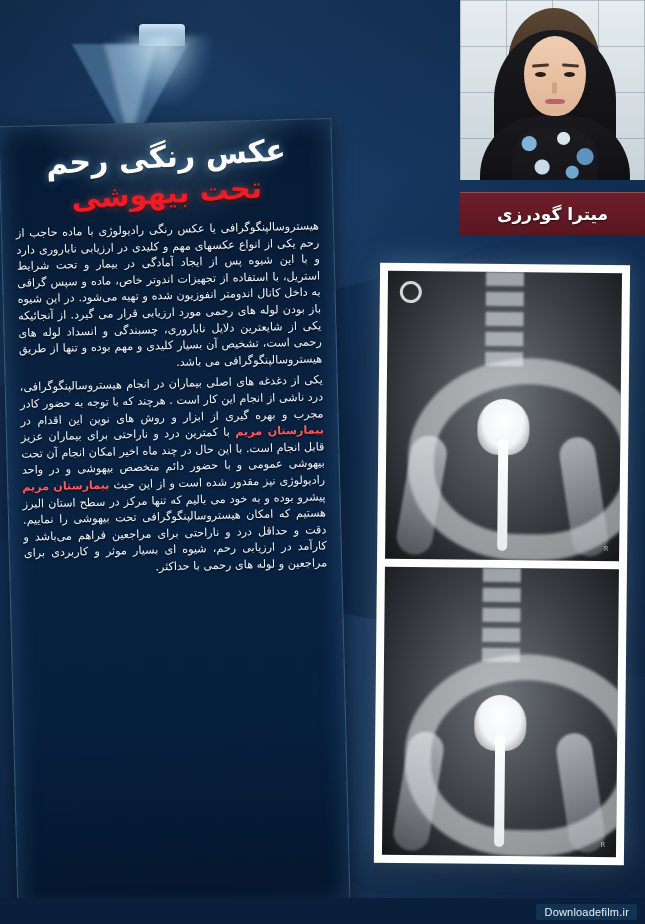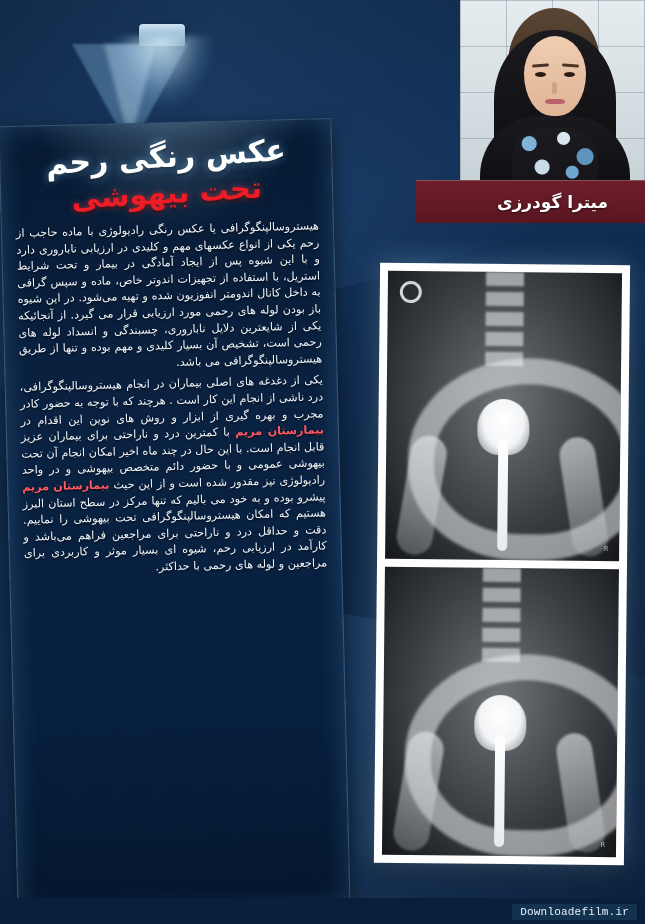--- a/index.html
+++ b/index.html
@@ -252,21 +252,21 @@
     color: #ffffff;
     display: flex;
     align-items: center;
     justify-content: center;
     font-size: 17px;
     font-weight: bold;
     direction: rtl;
     border-top: 1px solid rgba(255,255,255,0.25);
     text-shadow: 0 1px 2px rgba(0,0,0,0.6);
   }
-  .name-bar.top { top: 180px; padding-left: 44px; }
+  .name-bar.top { top: 192px; }
   .role-bar {
     position: absolute;
     top: 223px;
     right: 0;
     width: 185px;
     height: 42px;
     background: linear-gradient(180deg, #e9eef2 0%, #cfd9e0 100%);
     color: #12344f;
     display: flex;
     align-items: center;
@@ -382,21 +382,21 @@
   }
   .watermark {
     position: absolute;
     bottom: 4px;
     right: 8px;
     background: #12324f;
     color: #e8f1f8;
     font-size: 11px;
     padding: 2px 8px;
     border-radius: 2px;
-    font-family: Liberation Mono, monospace;
+    font-family: Liberation Sans, sans-serif;
     letter-spacing: 0.2px;
     direction: ltr;
     text-align: center;
   }
 </style>
 </head>
 <body>
 
 <div class="poster">
 

